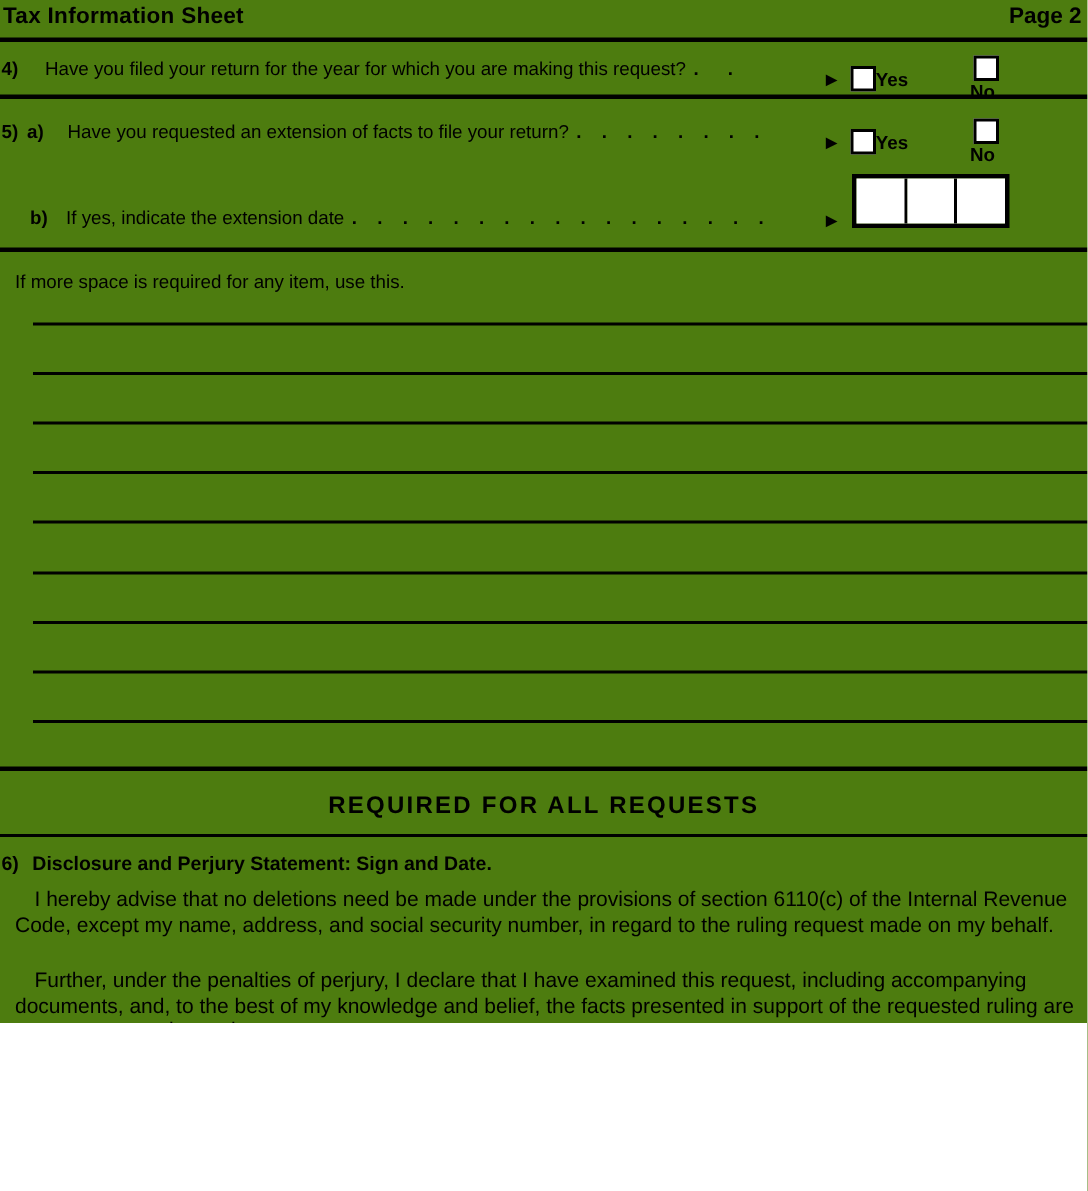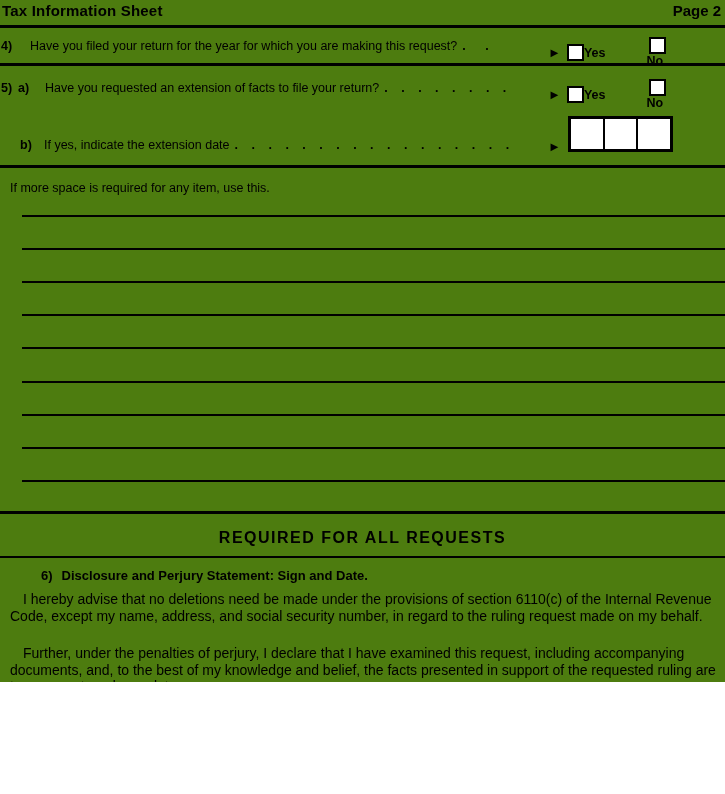--- a/index.html
+++ b/index.html
@@ -54,21 +54,21 @@
   .writing-line { position: absolute; left: 0; right: 0; height: 2px; background: #000; }
 
   .banner {
     top: 529px; left: 0; right: 0;
     text-align: center;
     font-size: 16px;
     font-weight: bold;
     letter-spacing: 1.5px;
   }
 
-  .q6-head { top: 568px; left: 1px; right: 4px; font-size: 13px; font-weight: bold; margin-left: 40px; }
+  .q6-head { top: 568px; left: 1px; right: 4px; font-size: 13px; font-weight: bold; }
   .q6-head .head-text { margin-left: 9px; }
   .para { left: 10px; width: 706px; line-height: 16.5px; text-indent: 13px; font-size: 14px; }
   .para1 { top: 591px; }
   .para2 { top: 645px; }
 
   .sig-row {
     position: absolute;
     top: 742px; left: 30px; right: 0;
     display: flex;
     align-items: flex-end;

